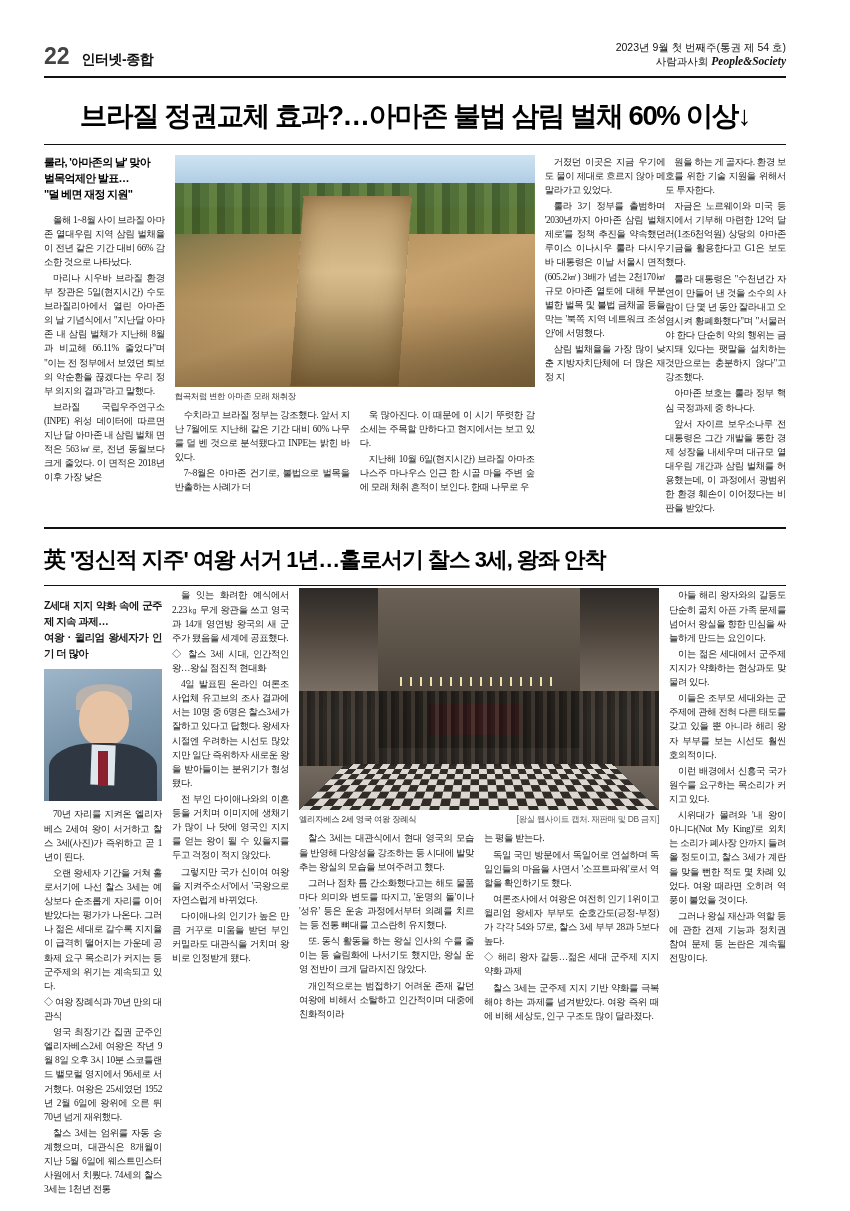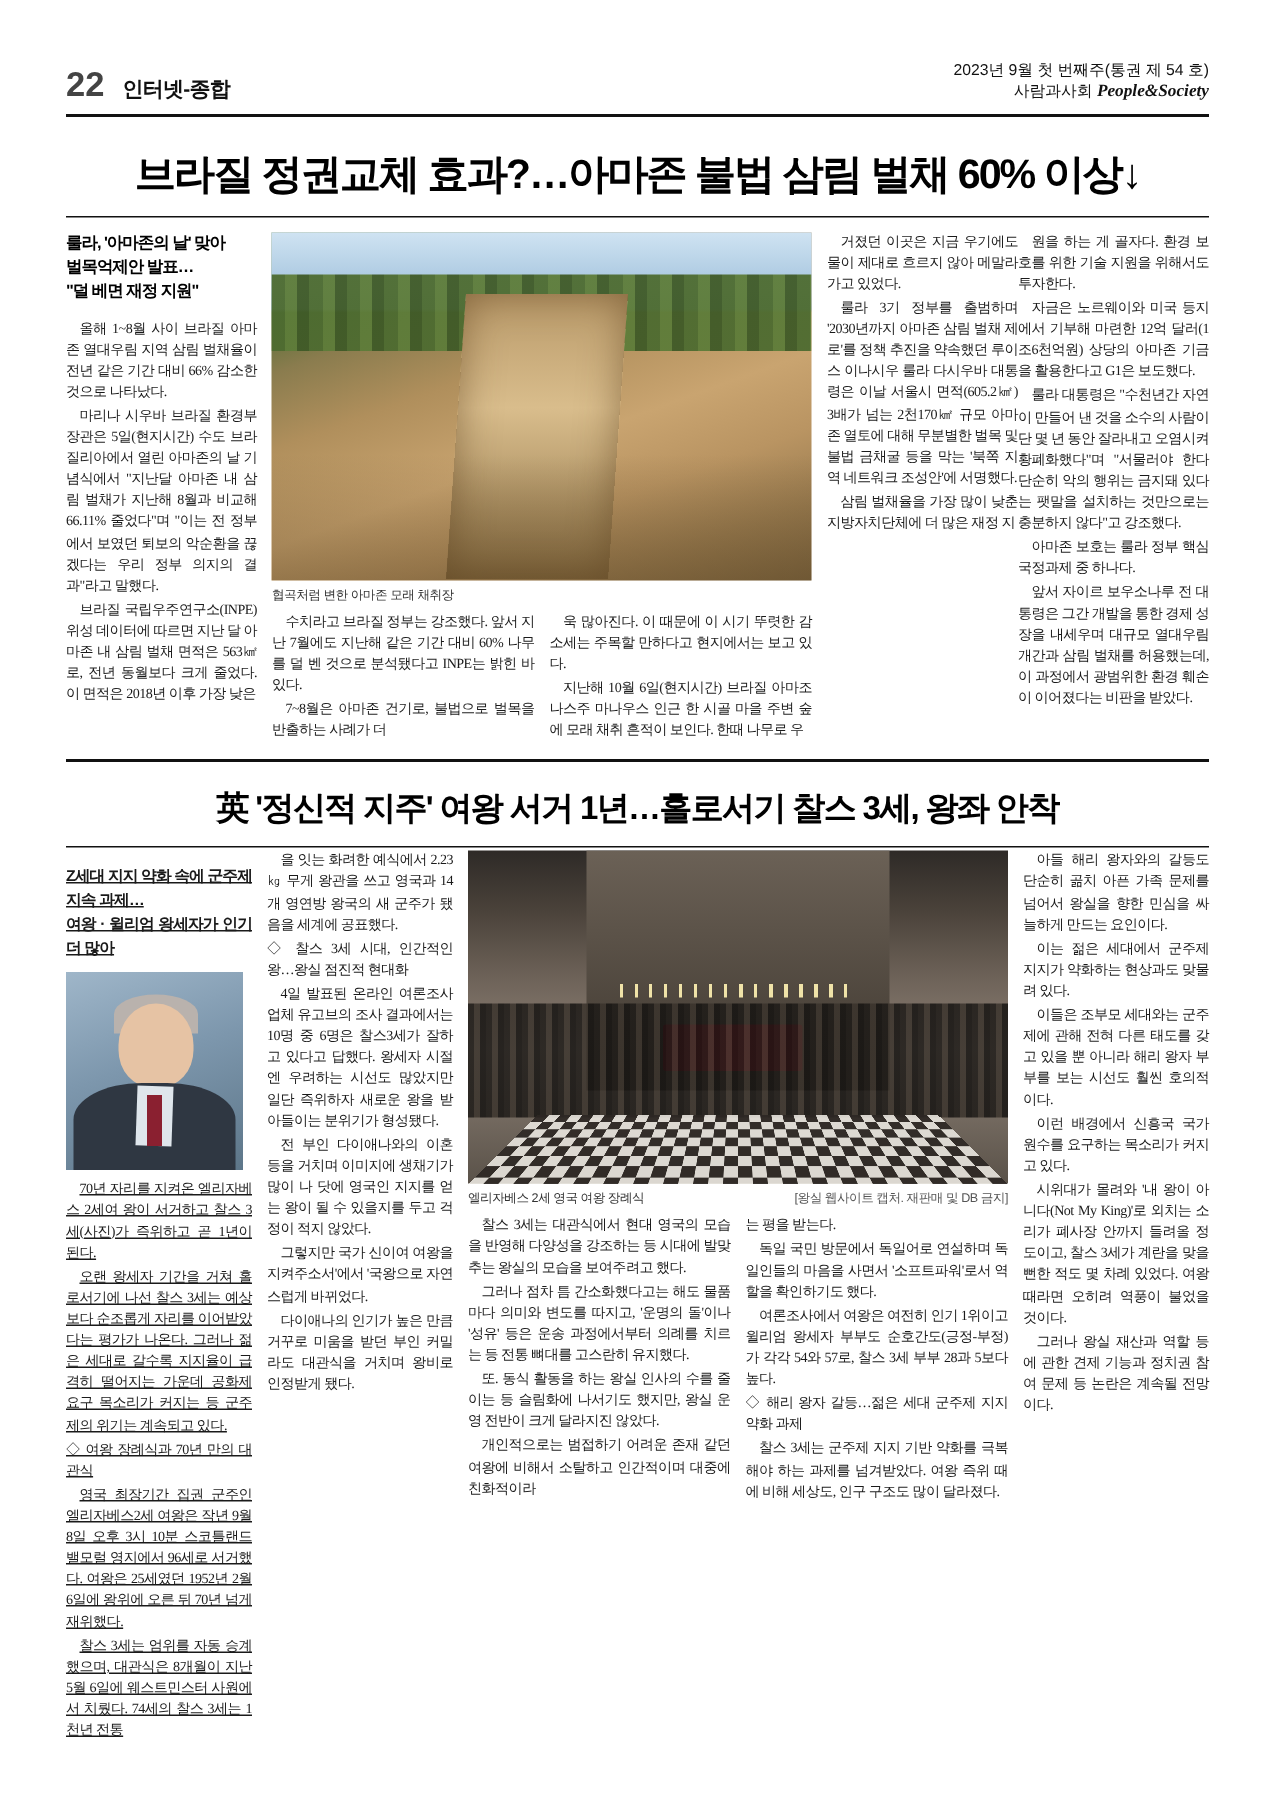--- a/index.html
+++ b/index.html
@@ -7,21 +7,21 @@
     width:850px;height:1211px;
     background:#ffffff;
     font-family:"Liberation Serif", serif;
     color:#111;
     position:relative;
     overflow:hidden;
   }
   .page{
     width:850px;height:1211px;
     box-sizing:border-box;
-    padding:40px 44px 20px 44px;
+    padding:40px 64px 20px 44px;
     position:relative;
   }
 
   
   .masthead{
     display:flex;align-items:flex-end;justify-content:space-between;
     border-bottom:2.5px solid #111;
     padding-bottom:6px;
   }
   .masthead-left{display:flex;align-items:baseline;gap:12px;}
@@ -100,29 +100,29 @@
     font-size:8.4px;color:#333;letter-spacing:-0.3px;
     font-family:"Liberation Sans",sans-serif;
     margin-bottom:6px;
   }
 
   
   .a2-wrap{margin-top:14px;}
   .headline2{
     font-family:"Liberation Sans",sans-serif;
     font-size:22px;font-weight:bold;letter-spacing:-1.1px;
-    text-align:center;margin:16px 0 0 0;color:#000;
+    margin:16px 0 0 0;color:#000;
   }
   .a2-sub{
     font-family:"Liberation Sans",sans-serif;
     font-size:10.5px;font-weight:bold;line-height:1.5;
     letter-spacing:-0.6px;margin:10px 0 8px 0;
   }
   .a2-body{display:flex;margin-top:2px;}
-  .a2-col1{width:148px;padding-right:10px;text-decoration:underline;}
+  .a2-col1{width:148px;padding-right:10px;}
   .a2-col2{width:148px;padding-right:10px;}
   .a2-col3{width:360px;padding-right:10px;}
   .a2-col4{width:148px;}
 
   .portrait{
     width:118px;height:132px;display:block;margin:2px 0 6px 0;
     background:linear-gradient(160deg,#9fb6c9 0%, #7d97ad 45%, #5d7689 100%);
     position:relative;overflow:hidden;border:0;
   }
   .portrait .face{

